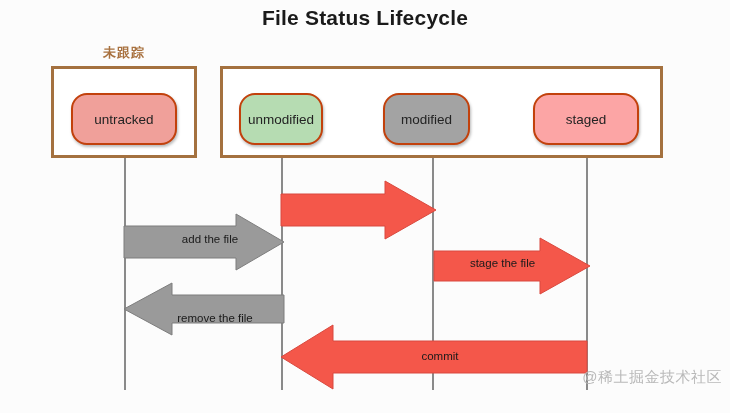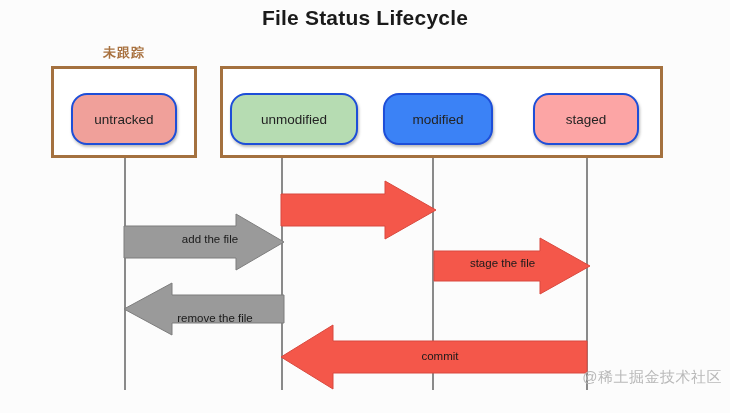--- a/index.html
+++ b/index.html
@@ -45,33 +45,33 @@
     background:#ffffff;
     box-sizing:border-box;
   }
   #box-untracked{left:51px;top:66px;width:146px;height:92px;}
   #box-tracked{left:220px;top:66px;width:443px;height:92px;}
 
   
   .pill{
     position:absolute;
     height:52px;
-    border:2px solid #1d4ed8;
+    border:2px solid #c2410c;
     border-radius:16px;
     box-sizing:border-box;
     display:flex;
     align-items:center;
     justify-content:center;
     font-size:13.5px;
     color:#232323;
     box-shadow:1px 2px 3px rgba(0,0,0,.28);
   }
   #pill-untracked{left:71px;top:93px;width:106px;background:#f0a09a;}
-  #pill-unmodified{left:230px;top:93px;width:128px;background:#b6dcb2;}
-  #pill-modified{left:383px;top:93px;width:110px;background:#3b82f6;}
+  #pill-unmodified{left:239px;top:93px;width:84px;background:#b6dcb2;}
+  #pill-modified{left:383px;top:93px;width:87px;background:#a3a3a3;}
   #pill-staged{left:533px;top:93px;width:106px;background:#fca5a5;}
 
   
   .lifeline{
     position:absolute;
     top:158px;
     width:2px;
     height:232px;
     background:#8a8a8a;
   }

